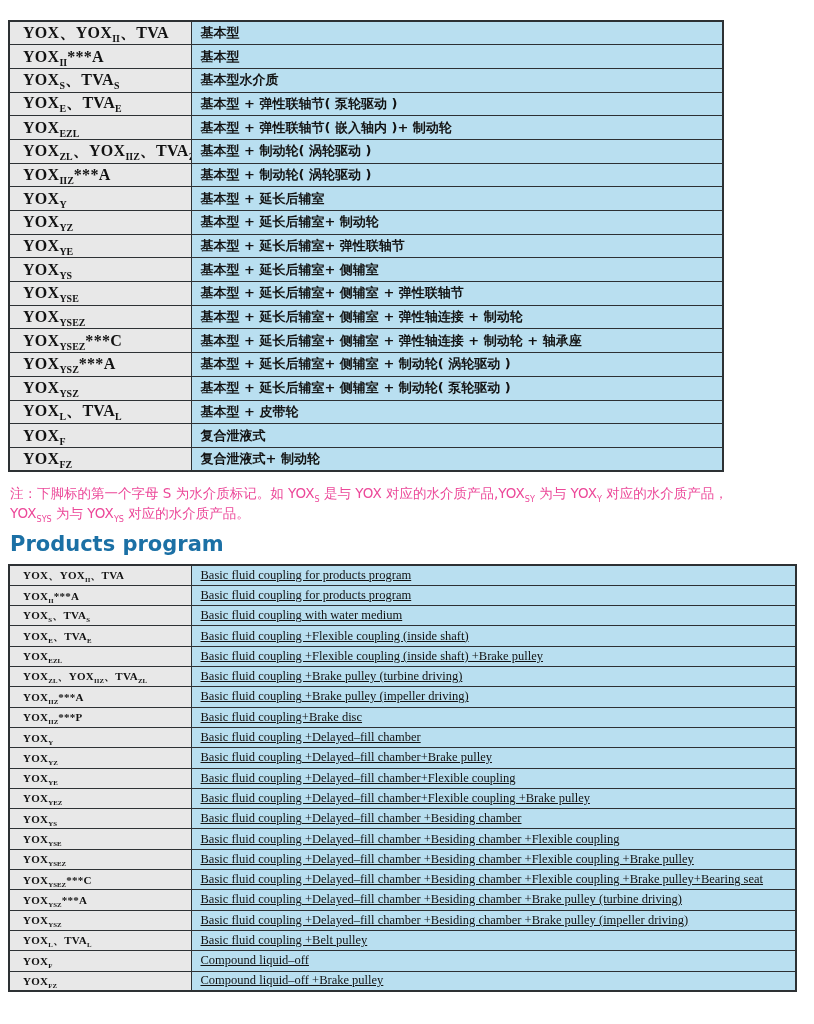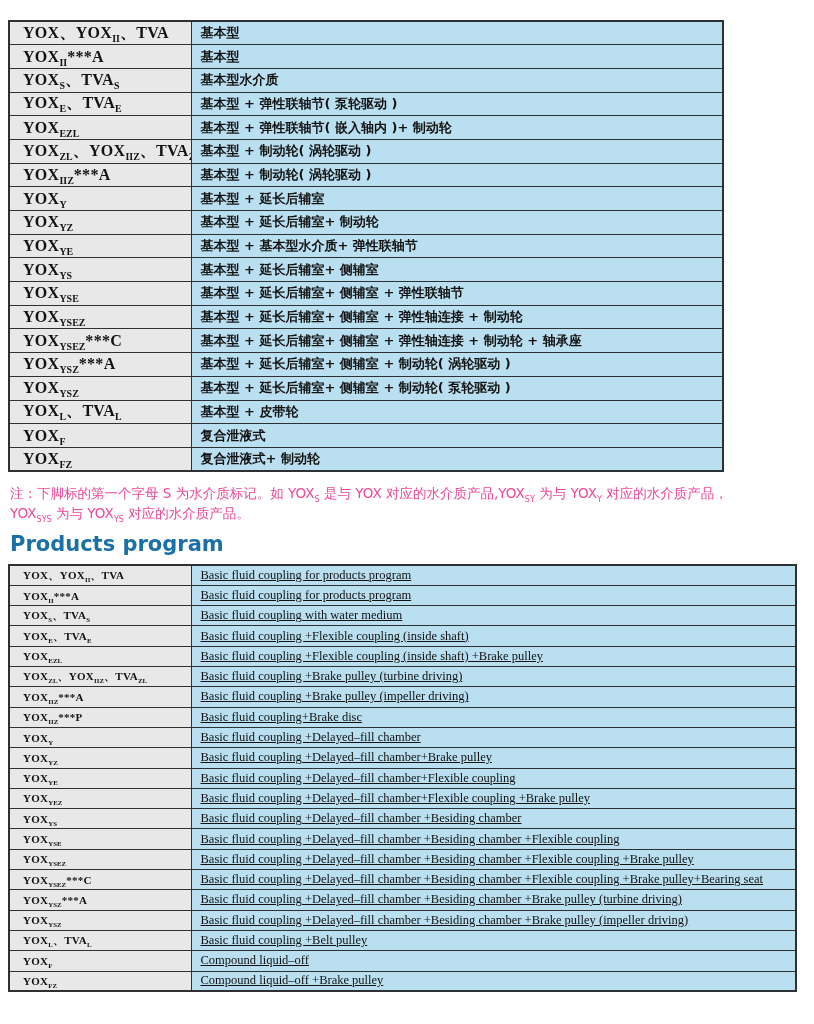--- a/index.html
+++ b/index.html
@@ -138,21 +138,21 @@
         <tr>
           <td class="model-cell">YOX<sub>Y</sub></td>
           <td class="desc-cell">基本型 + 延长后辅室</td>
         </tr>
         <tr>
           <td class="model-cell">YOX<sub>YZ</sub></td>
           <td class="desc-cell">基本型 + 延长后辅室+ 制动轮</td>
         </tr>
         <tr>
           <td class="model-cell">YOX<sub>YE</sub></td>
-          <td class="desc-cell">基本型 + 基本型水介质+ 弹性联轴节</td>
+          <td class="desc-cell">基本型 + 延长后辅室+ 弹性联轴节</td>
         </tr>
         <tr>
           <td class="model-cell">YOX<sub>YS</sub></td>
           <td class="desc-cell">基本型 + 延长后辅室+ 侧辅室</td>
         </tr>
         <tr>
           <td class="model-cell">YOX<sub>YSE</sub></td>
           <td class="desc-cell">基本型 + 延长后辅室+ 侧辅室 + 弹性联轴节</td>
         </tr>
         <tr>

